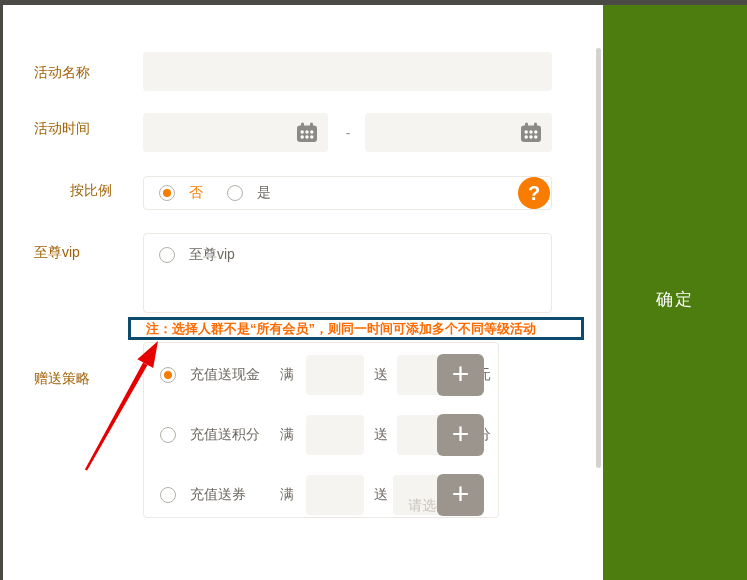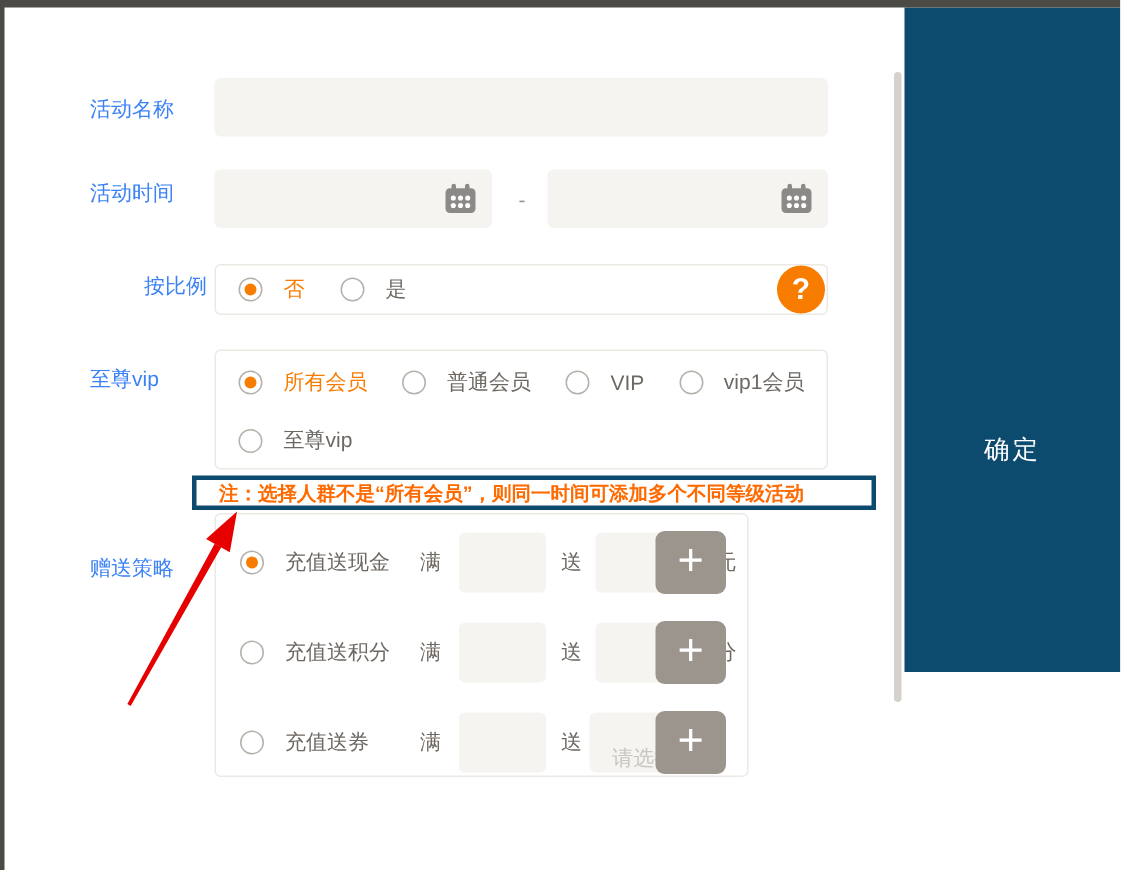--- a/index.html
+++ b/index.html
@@ -1,22 +1,22 @@
 <!DOCTYPE html>
 <html><head>
 <meta charset="utf-8">
 <style>
   html,body{margin:0;padding:0;background:#fff;font-family:"Liberation Sans","DejaVu Sans",sans-serif;}
   .stage{position:relative;width:747px;height:580px;background:#fff;overflow:hidden;}
   .topbar{position:absolute;left:0;top:0;width:747px;height:5px;background:#4b4a45;z-index:9;}
   .leftbar{position:absolute;left:0;top:0;width:3px;height:580px;background:#4b4a45;z-index:9;}
-  .panel{position:absolute;left:603px;top:5px;width:144px;height:443px;background:#0c4a6e;}
+  .panel{position:absolute;left:603px;top:5px;width:144px;height:575px;background:#4d7c0f;}
   .confirm{position:absolute;left:0;top:283px;width:100%;text-align:center;color:#fff;font-size:17px;letter-spacing:2px;cursor:pointer;}
   .scroll-thumb{position:absolute;left:596px;top:48px;width:5px;height:420px;background:#d5d2ce;border-radius:3px;}
-  .flabel{position:absolute;left:60px;font-size:14px;color:#3b82f6;line-height:14px;white-space:nowrap;}
+  .flabel{position:absolute;left:34px;font-size:14px;color:#a16207;line-height:14px;white-space:nowrap;}
   .ginput{position:absolute;background:#f5f4f1;border:none;border-radius:4px;font-size:14px;color:#333;padding:0 10px;box-sizing:border-box;}
   .datebox{position:absolute;background:#f5f4f1;border-radius:4px;}
   .cal{position:absolute;right:10px;top:9px;}
   .dash{position:absolute;left:341px;top:125px;width:14px;text-align:center;color:#9a968f;font-size:14px;}
   .groupbox{position:absolute;background:#fff;border:1px solid #ece9e4;border-radius:4px;box-sizing:border-box;}
   .radio{width:16px;height:16px;border-radius:50%;border:1px solid #b5b1aa;background:#fff;position:relative;flex-shrink:0;box-sizing:border-box;cursor:pointer;}
   .radio.sel::after{content:"";position:absolute;left:3px;top:3px;width:8px;height:8px;border-radius:50%;background:#f87c00;}
   .opt{display:flex;align-items:center;gap:14px;}
   .opt-label{font-size:14px;color:#6d6862;white-space:nowrap;cursor:pointer;}
   .opt-label.sel{color:#f87c00;}
@@ -99,38 +99,20 @@
     </span>
     <span class="opt">
       <span class="radio"></span>
       <span class="opt-label">是</span>
     </span>
     <span class="help">?</span>
   </div>
 
   <div class="flabel" style="top:245px;">至尊vip</div>
   <div class="groupbox aud-box">
-    <div class="aud-row aud-row1">
-      <span class="opt">
-        <span class="radio sel"></span>
-        <span class="opt-label sel">所有会员</span>
-      </span>
-      <span class="opt">
-        <span class="radio"></span>
-        <span class="opt-label">普通会员</span>
-      </span>
-      <span class="opt">
-        <span class="radio"></span>
-        <span class="opt-label">VIP</span>
-      </span>
-      <span class="opt">
-        <span class="radio"></span>
-        <span class="opt-label">vip1会员</span>
-      </span>
-    </div>
     <div class="aud-row">
       <span class="opt">
         <span class="radio"></span>
         <span class="opt-label">至尊vip</span>
       </span>
     </div>
   </div>
 
   <div class="notebox">
     <div class="notetext">注：选择人群不是“所有会员”，则同一时间可添加多个不同等级活动</div>

